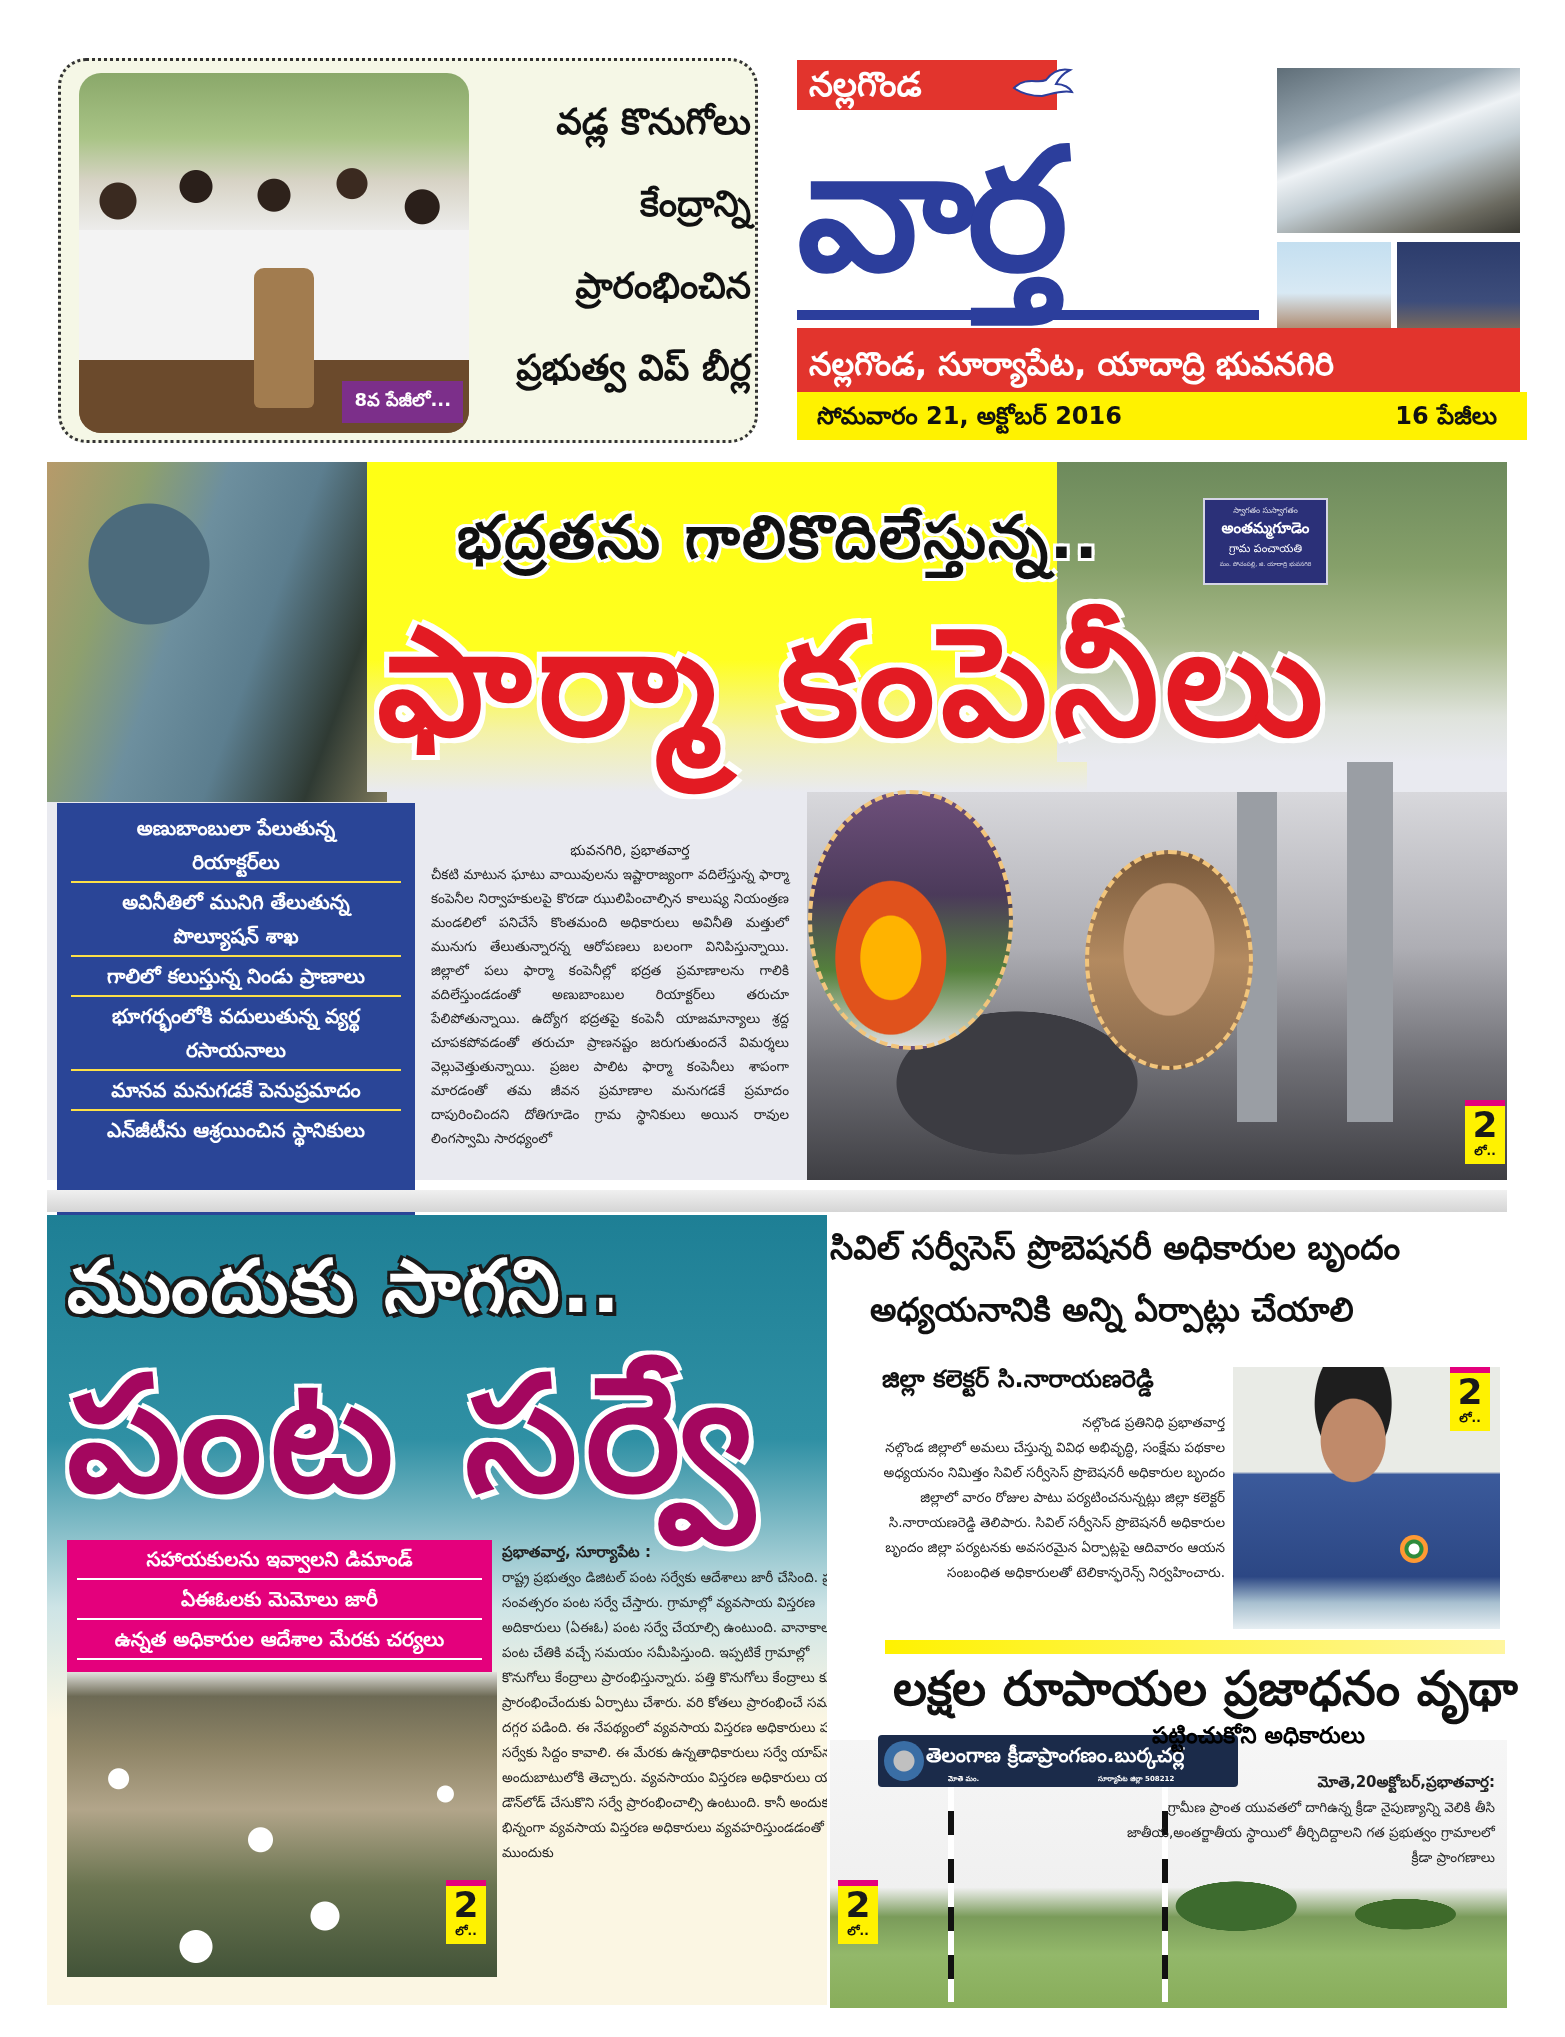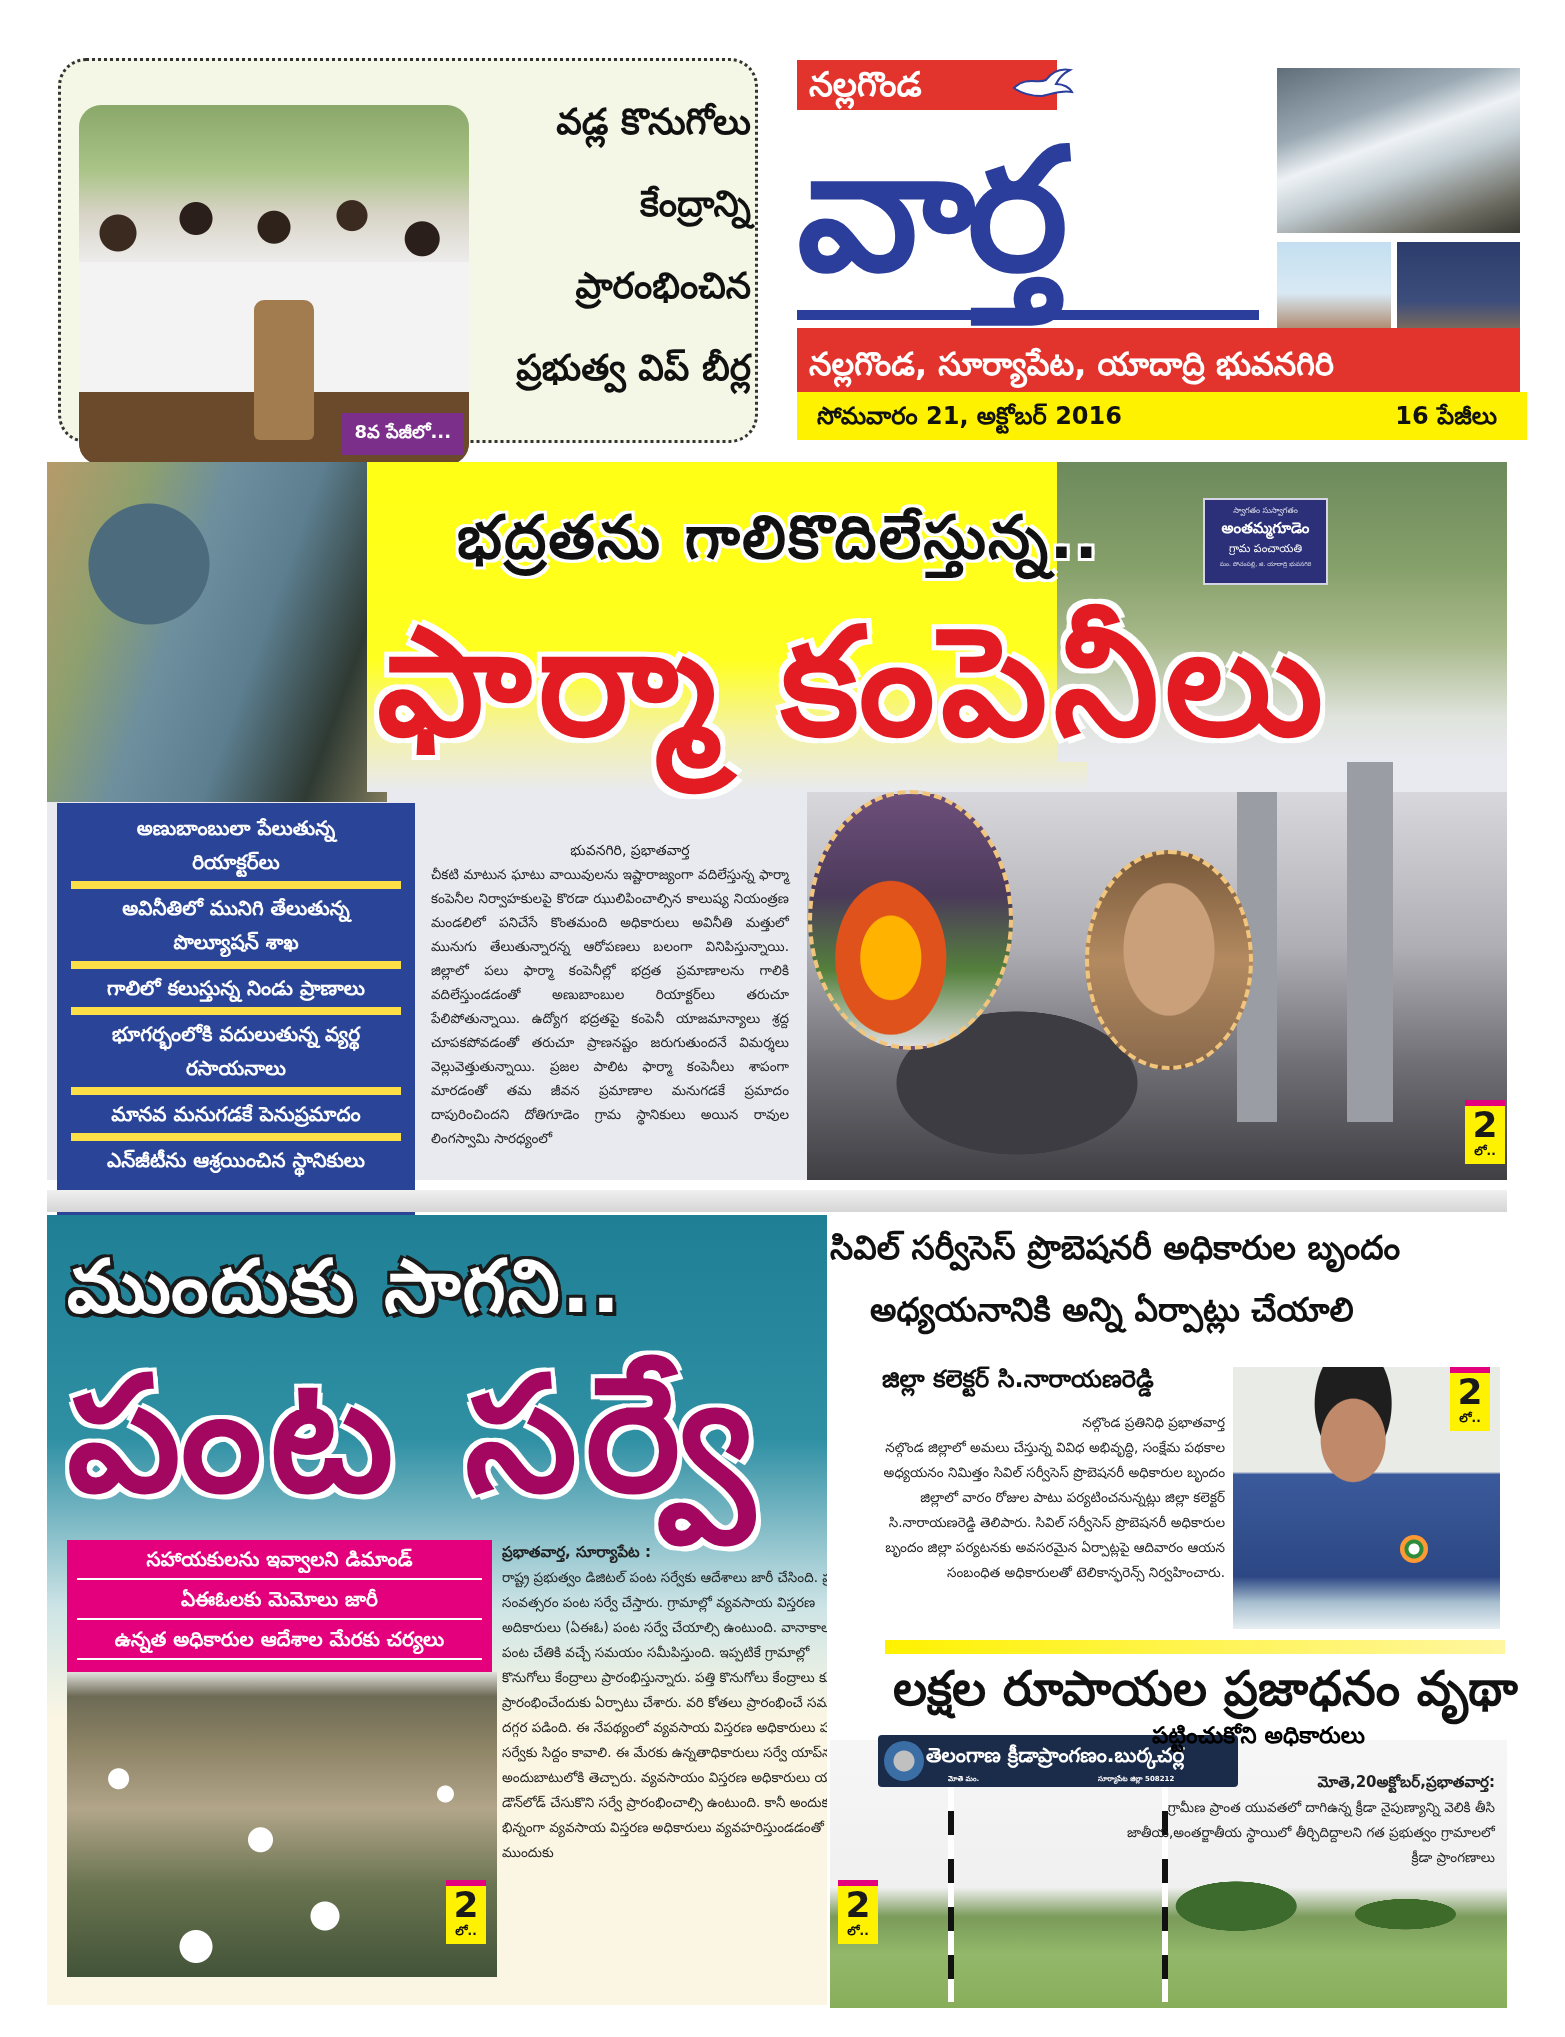--- a/index.html
+++ b/index.html
@@ -1,21 +1,21 @@
 <!DOCTYPE html>
 <html><head>
 <meta charset="utf-8">
 <style>
   * { box-sizing: border-box; margin: 0; padding: 0; }
   body { width: 1565px; height: 2037px; background: #ffffff; position: relative; overflow: hidden; font-family: "DejaVu Sans", sans-serif; color: #111; }
 
   
   .teaser { position: absolute; left: 58px; top: 58px; width: 700px; height: 385px; background: #f5f7e6; border: 3px dotted #333; border-radius: 28px; }
   .teaser-photo { position: absolute; left: 18px; top: 12px; width: 390px; height: 360px; border-radius: 22px; overflow: hidden;
-    background: linear-gradient(180deg, #8aa86a 0%, #a9c486 18%, #d7d3c5 30%, #efefef 45%, #e7e2da 62%, #c9a97a 80%, #7a5a3e 100%); margin-top: 32px; }
+    background: linear-gradient(180deg, #8aa86a 0%, #a9c486 18%, #d7d3c5 30%, #efefef 45%, #e7e2da 62%, #c9a97a 80%, #7a5a3e 100%); }
   .teaser-photo .crowd { position: absolute; left: 0; right: 0; top: 70px; bottom: 0;
     background:
       radial-gradient(circle at 10% 20%, #3a2a20 0 18px, transparent 19px),
       radial-gradient(circle at 30% 15%, #2a1f1a 0 16px, transparent 17px),
       radial-gradient(circle at 50% 18%, #2e221b 0 16px, transparent 17px),
       radial-gradient(circle at 70% 14%, #3b2a20 0 15px, transparent 16px),
       radial-gradient(circle at 88% 22%, #2a1f1a 0 17px, transparent 18px),
       linear-gradient(180deg, transparent 0 30%, #f3f3f3 30% 75%, #6b4a2c 75% 100%); }
   .teaser-photo .sack { position: absolute; left: 175px; top: 195px; width: 60px; height: 140px; background: #a27c4f; border-radius: 10px 10px 6px 6px; }
   .teaser-tag { position: absolute; right: 6px; bottom: 10px; background: #7c2f8a; color: #fff; font-size: 18px; font-weight: bold; padding: 8px 12px; }
@@ -58,21 +58,21 @@
     background:
       radial-gradient(ellipse at 30% 75%, #3c3c42 0 120px, transparent 121px),
       linear-gradient(180deg, #d8d8dc 0%, #aeaeb4 40%, #6f6f75 70%, #3f3f44 100%); }
   .stack { position: absolute; background: #9a9ea4; }
   .circle-fire { position: absolute; left: 808px; top: 790px; width: 205px; height: 260px; border-radius: 50%; border: 4px dashed #f2c57c;
     background: radial-gradient(ellipse at 40% 65%, #ffb300 0 30px, #e0521c 31px 55px, transparent 56px), linear-gradient(180deg, #6d4f7a 0%, #4b3a5a 40%, #54803c 70%, #ddd 100%); }
   .circle-dead { position: absolute; left: 1085px; top: 850px; width: 168px; height: 220px; border-radius: 50%; border: 4px dashed #f2c57c;
     background: radial-gradient(ellipse at 50% 45%, #caa07a 0 45px, transparent 46px), linear-gradient(180deg, #7a5a3c 0%, #b38a60 50%, #8a6a4c 100%); }
 
   .bullets-blue { position: absolute; left: 57px; top: 803px; width: 358px; height: 456px; background: #2a4597; color: #fff; text-align: center; padding-top: 6px; }
-  .bullets-blue .b { font-size: 20px; font-weight: bold; line-height: 26px; padding: 6px 4px 6px; border-bottom: 8px solid #fde047; margin: 0 14px; }
+  .bullets-blue .b { font-size: 20px; font-weight: bold; line-height: 26px; padding: 6px 4px 6px; border-bottom: 2px solid #fde047; margin: 0 14px; }
   .bullets-blue .b.last { border-bottom: none; }
 
   .lead-body { position: absolute; left: 431px; top: 838px; width: 358px; font-size: 13.5px; line-height: 24px; color: #222; text-align: justify; }
   .lead-body .dateline { text-align: center; font-size: 14px; padding-left: 40px; }
 
   .see-page { position: absolute; width: 40px; height: 64px; background: #fff200; border-top: 6px solid #e4007c; text-align: center; }
   .see-page .num { display: block; font-size: 36px; font-weight: 900; line-height: 38px; color: #1a1a1a; }
   .see-page .lo { display: block; font-size: 12px; font-weight: bold; line-height: 14px; }
 
   

